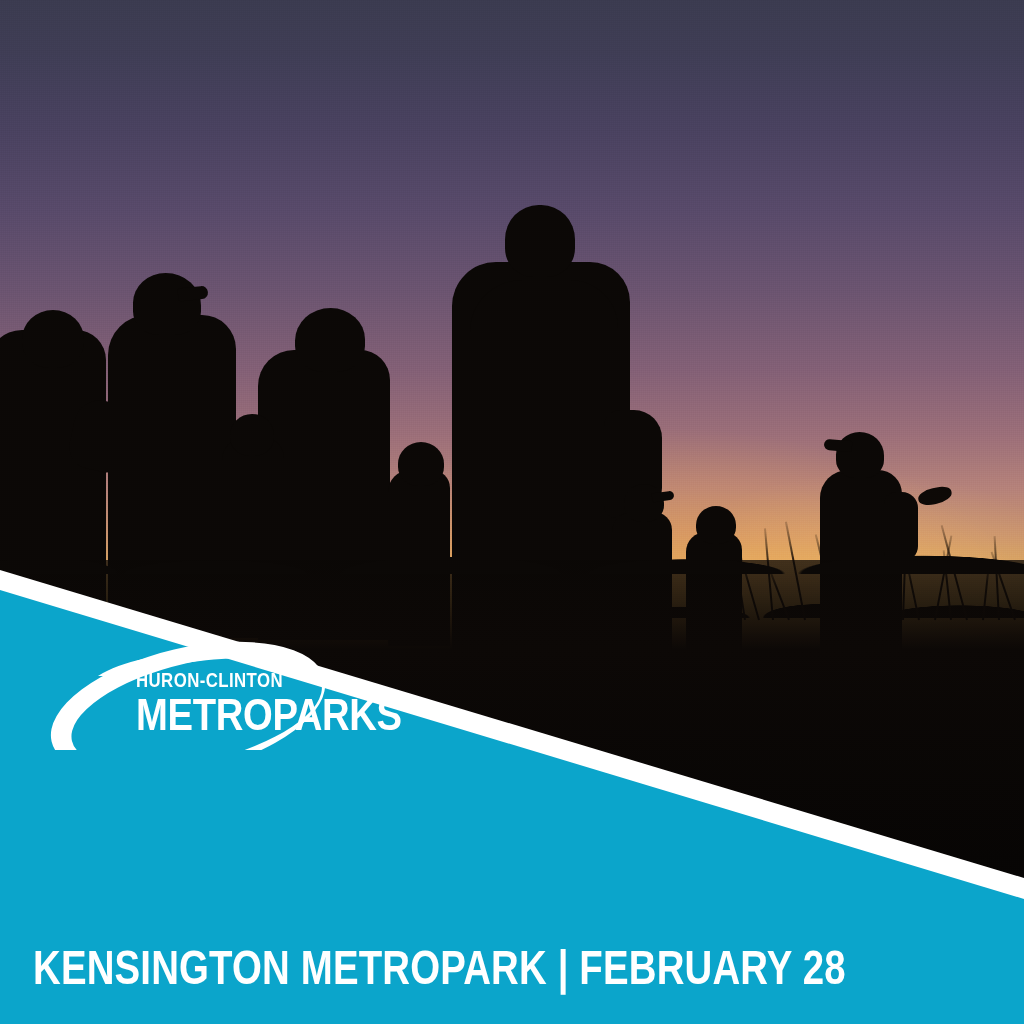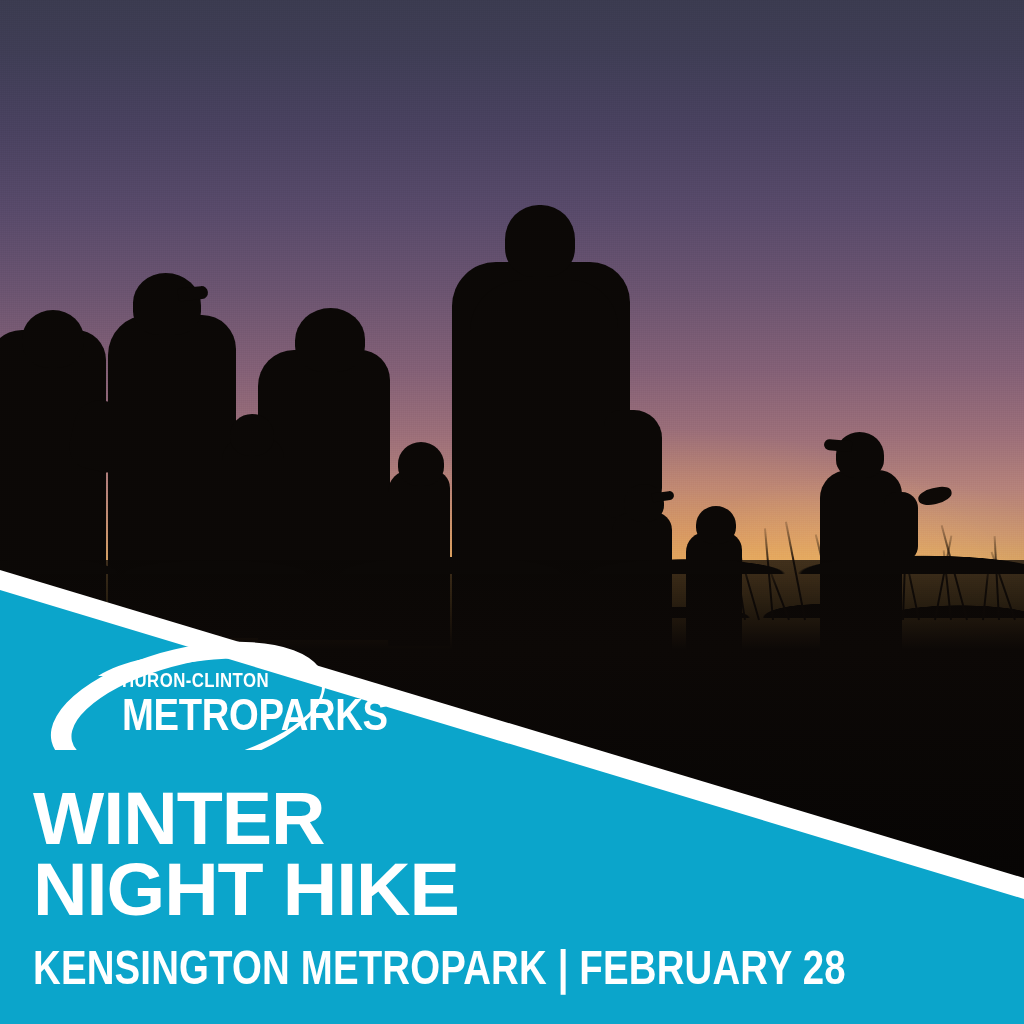--- a/index.html
+++ b/index.html
@@ -106,21 +106,21 @@
   .teal-wedge {
     position:absolute; left:0; top:0; width:1024px; height:1024px;
     background:#0ba5cb;
     clip-path:polygon(0 590px, 1024px 899px, 1024px 1024px, 0 1024px);
   }
 
   
   .logo { position:absolute; left:36px; top:632px; width:290px; height:118px; }
   .swoosh { position:absolute; left:0; top:0; width:290px; height:118px; }
 
-  .logo-text { position:absolute; left:86px; top:38px; }
+  .logo-text { position:absolute; left:100px; top:38px; }
   .logo-top {
     color:#fff; font-family:"Liberation Sans Narrow","Liberation Sans", sans-serif;
     font-weight:700; font-size:20px; letter-spacing:.5px;
     line-height:1; transform:scaleX(.84); transform-origin:left center;
     white-space:nowrap;
   }
   .logo-main {
     color:#fff; font-family:"Liberation Sans Narrow","Liberation Sans", sans-serif;
     font-weight:700; font-size:45px; letter-spacing:-.4px;
     line-height:1.04; transform:scaleX(.85); transform-origin:left center;
@@ -234,20 +234,16 @@
 
       <path d="M 62 44 C 96 22 168 14 226 26 C 196 24 132 30 96 44 Z" fill="#ffffff"></path>
     </svg>
 
     <div class="logo-text">
       <div class="logo-top">HURON-CLINTON</div>
       <div class="logo-main">METROPARKS</div>
     </div>
   </div>
 
-  <div class="titles">
-    <div class="title-line">WINTER</div>
-    <div class="title-line">NIGHT HIKE</div>
-  </div>
 
   <div class="subtitle">KENSINGTON METROPARK | FEBRUARY 28</div>
 
 </div>
 
 </body></html>

